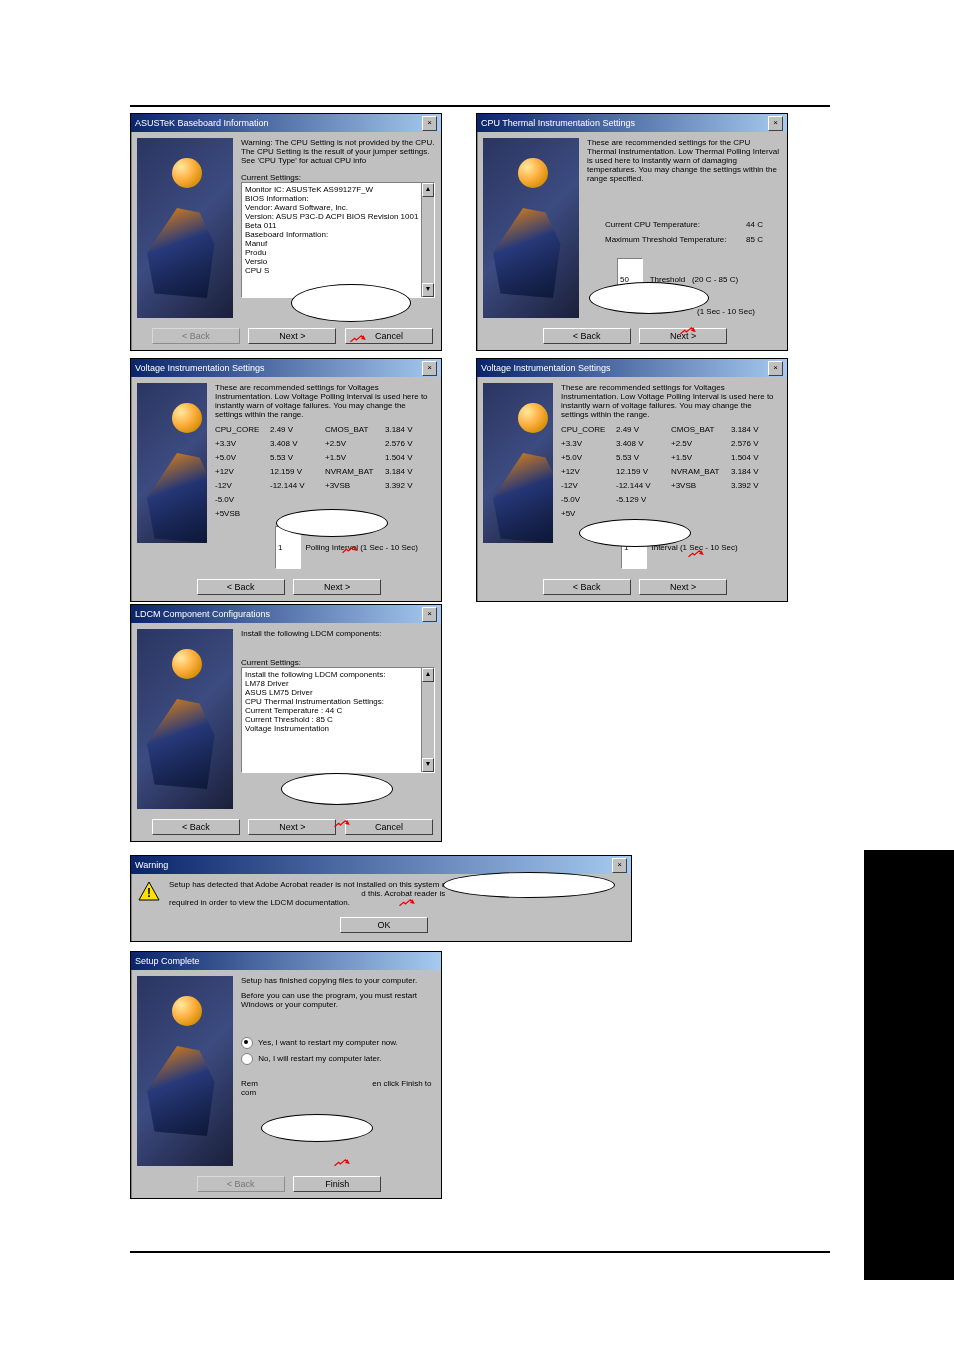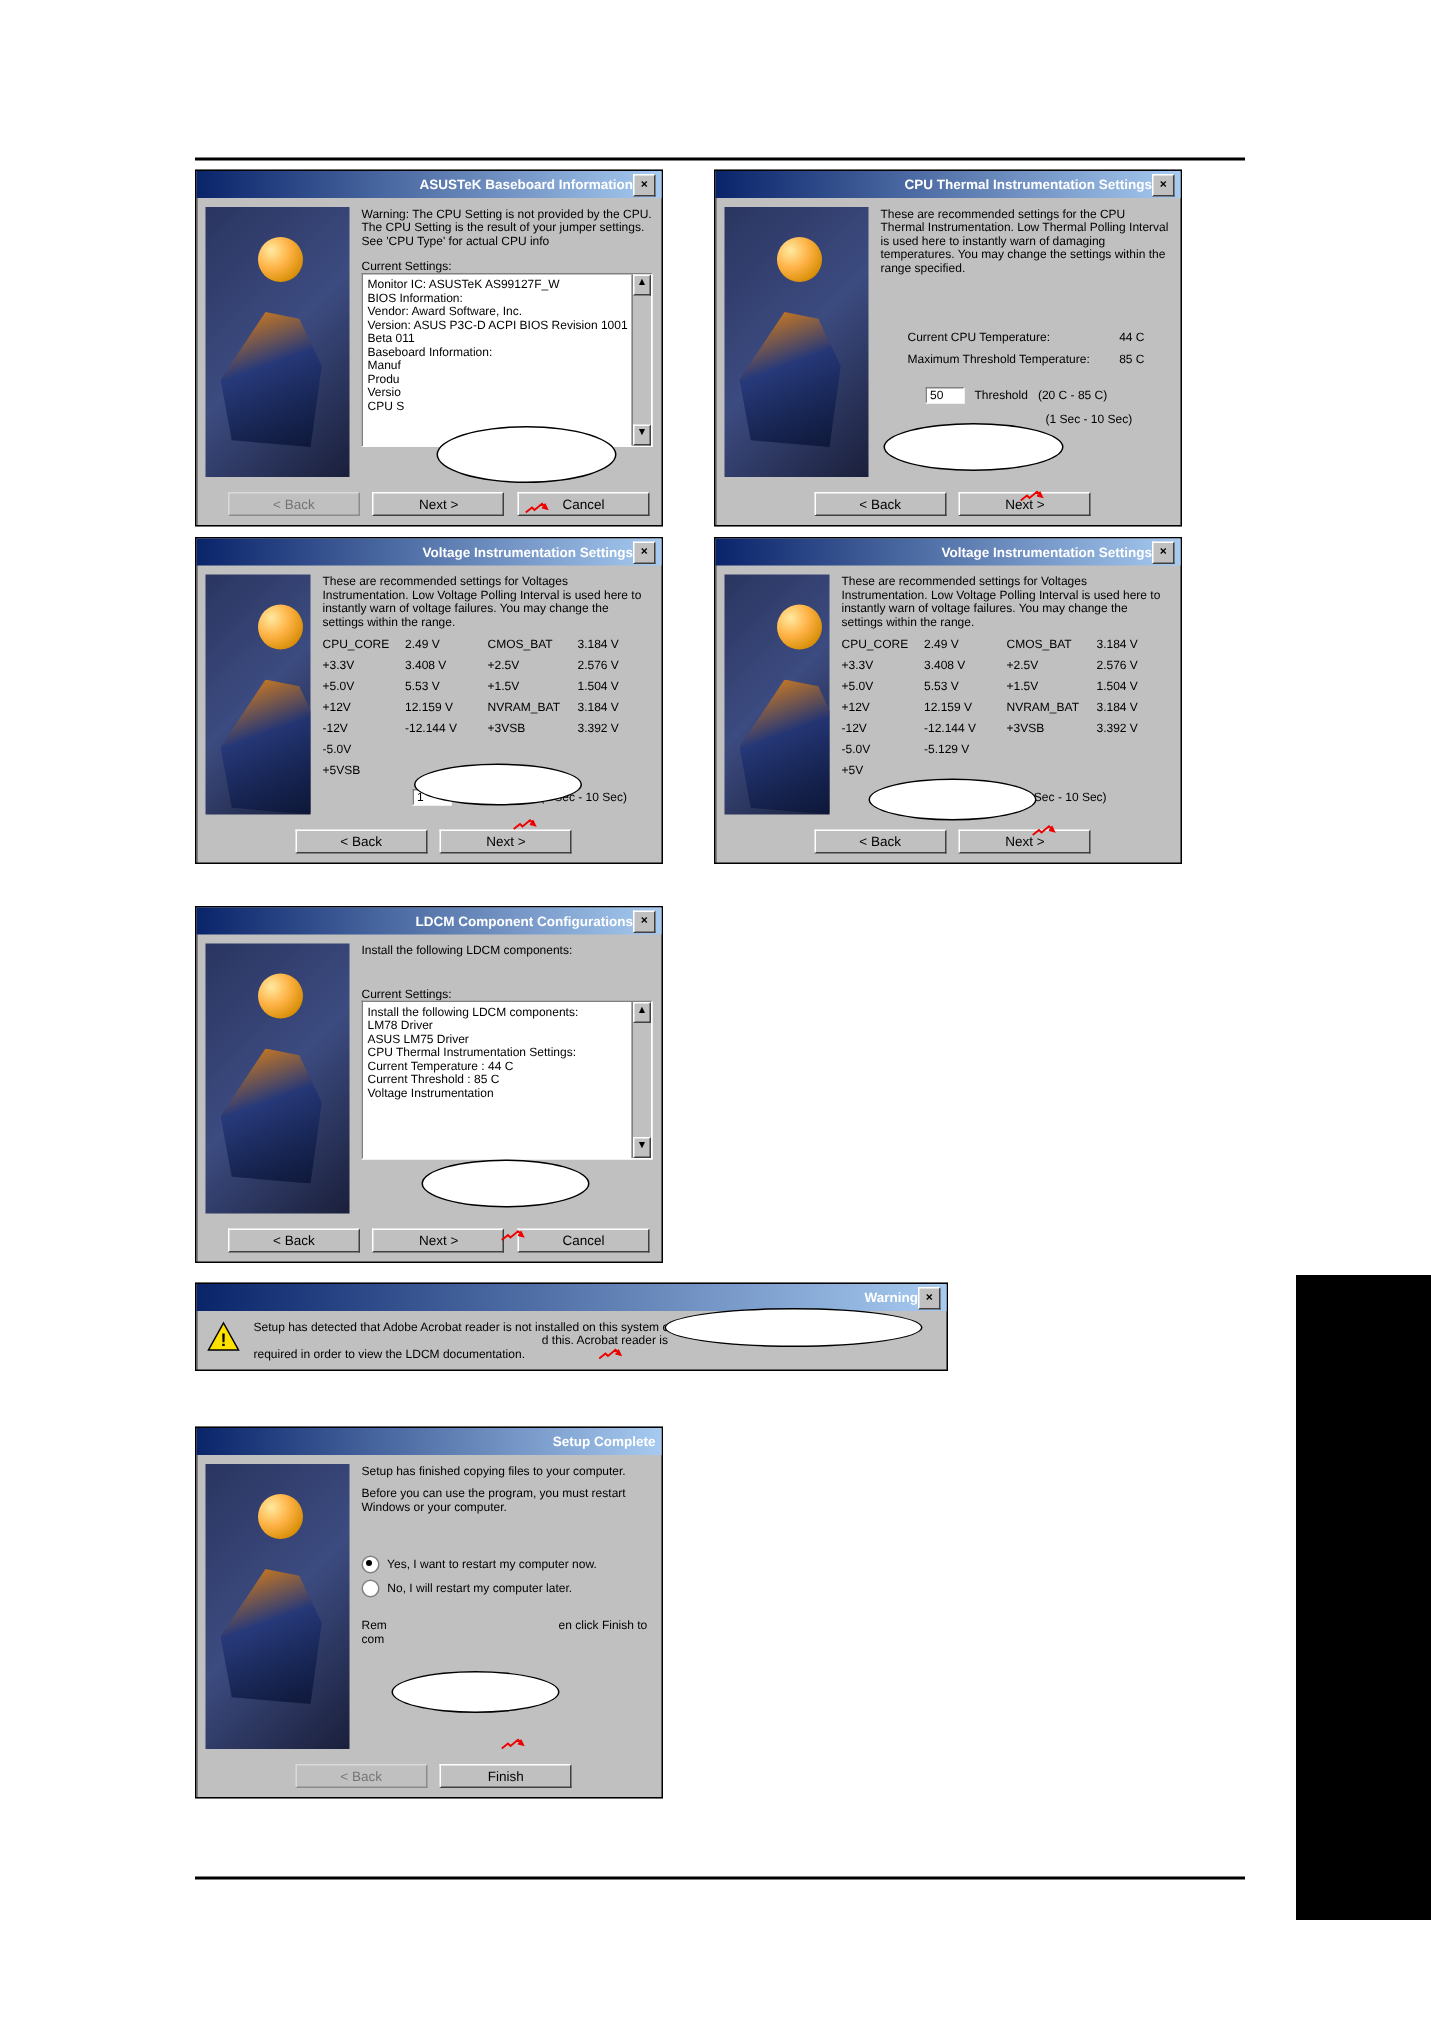--- a/index.html
+++ b/index.html
@@ -1,33 +1,33 @@
 <!DOCTYPE html>
 <html><head>
 <meta charset="utf-8">
 <style>
   body { margin:0; padding:0; background:#fff; font-family: Tahoma, Arial, sans-serif; font-size:9px; color:#000; width:954px; }
   .page { position:relative; width:954px; height:1351px; }
   .black-tab { position:absolute; right:0; top:850px; width:90px; height:430px; background:#000; }
   hr.rule { position:absolute; left:130px; width:700px; border:none; border-top:2px solid #000; }
 
   .dlg { position:absolute; background:#c0c0c0; border:1px solid #000; box-shadow:1px 1px 0 #808080 inset; }
-  .titlebar { height:16px; background: linear-gradient(to right,#0a246a,#a6caf0); color:#fff; font-weight:bold; font-size:9px; padding:1px 4px; display:flex; justify-content:flex-end; align-items:center; }
+  .titlebar { height:16px; background: linear-gradient(to right,#0a246a,#a6caf0); color:#fff; font-weight:normal; font-size:9px; padding:1px 4px; display:flex; justify-content:space-between; align-items:center; }
   .titlebar .x { width:13px; height:13px; background:#c0c0c0; border:1px solid #fff; border-right-color:#404040; border-bottom-color:#404040; font-size:8px; line-height:11px; text-align:center; color:#000; }
   .body { display:flex; padding:6px; gap:8px; }
   .sideimg { width:96px; height:180px; position:relative; background:linear-gradient(135deg,#2a3560 0%,#3c4b80 50%,#1a1f3a 100%); overflow:hidden; }
   .sideimg::before { content:''; position:absolute; top:20px; left:35px; width:30px; height:30px; border-radius:50%; background:radial-gradient(circle at 30% 30%, #ffe9a0,#ffb347 40%,#d48b00 80%); }
   .sideimg::after { content:''; position:absolute; top:70px; left:10px; width:75px; height:90px; background:linear-gradient(160deg, rgba(255,140,0,.9) 0%, rgba(30,50,120,.7) 40%, rgba(10,20,50,.9) 100%); clip-path: polygon(40% 0,70% 5%,90% 40%,80% 100%,10% 95%,0 50%); }
   .content { flex:1; }
   .sunken { border:1px solid #808080; border-right-color:#fff; border-bottom-color:#fff; background:#fff; font-size:8px; padding:2px 3px; position:relative; }
   .btnrow { text-align:right; padding:4px 8px 6px 8px; }
   .btn { display:inline-block; min-width:52px; background:#c0c0c0; border:1px solid #fff; border-right-color:#404040; border-bottom-color:#404040; font-size:9px; padding:2px 17px; text-align:center; margin-left:6px; }
   .readout { color:#000; font-size:8px; }
   .tbl { display:grid; grid-template-columns: 55px 55px 60px 50px; row-gap:5px; font-size:8px; color:#000; }
-  .input-box { display:inline-block; background:#fff; border:1px solid #808080; border-right-color:#fff; border-bottom-color:#fff; padding:0 2px; font-size:8px; min-width:20px; }
+  .input-box { display:inline-block; background:#fff; border:1px solid #808080; border-right-color:#fff; border-bottom-color:#fff; padding:16px 2px; font-size:8px; min-width:20px; }
   .hand { position:absolute; width:22px; height:20px; }
   .hand svg { width:100%; height:100%; }
   .ovalmask { position:absolute; background:#fff; border:1px solid #000; border-radius:50%; }
   .sectionlabel { font-size:8px; }
   .radio { width:10px; height:10px; border:1px solid #808080; border-radius:50%; background:#fff; display:inline-block; vertical-align:middle; margin-right:3px; position:relative; }
   .radio.sel::after { content:''; position:absolute; top:2px; left:2px; width:4px; height:4px; background:#000; border-radius:50%; }
   .warntext { font-size:8px; color:#000; }
   .scrollbar { position:absolute; right:0; top:0; bottom:0; width:12px; background:#c0c0c0; border-left:1px solid #808080; display:flex; flex-direction:column; justify-content:space-between; }
   .scrollbar .arrow { height:12px; background:#c0c0c0; border:1px solid #fff; border-right-color:#404040; border-bottom-color:#404040; font-size:7px; text-align:center; line-height:10px; }
   .para { font-size:8px; color:#000; margin-bottom:6px; }
@@ -273,20 +273,23 @@
             <text x="12" y="17" text-anchor="middle" font-size="12" font-weight="bold">!</text>
           </svg>
       </div>
       <div class="warntext" style="flex:1;">
         <span>Setup has detected that Adobe Acrobat reader is not installed on this system or there</span>
         <span style="display:inline-block; width:190px;"></span>
         <span>d this. Acrobat reader is</span><br>
         <span>required in order to view the LDCM documentation.</span>
       </div>
     </div>
+    <div style="text-align:center; padding:4px 0 8px;">
+      <span class="btn">OK</span>
+    </div>
     <div class="ovalmask" style="left:312px; top:16px; width:170px; height:24px;"></div>
     <div class="hand" style="left:265px; top:38px;"><svg viewBox="0 0 24 24">
           <path fill="none" stroke="#e00" stroke-width="1.5" d="M3 14l5-4 2 2 6-5 4 4M18 7l2 4-4-1"></path>
         </svg></div>
   </div>
 
   <div class="dlg" style="left:130px; top:951px; width:310px;">
     <div class="titlebar">
       <span>Setup Complete</span>
     </div>

